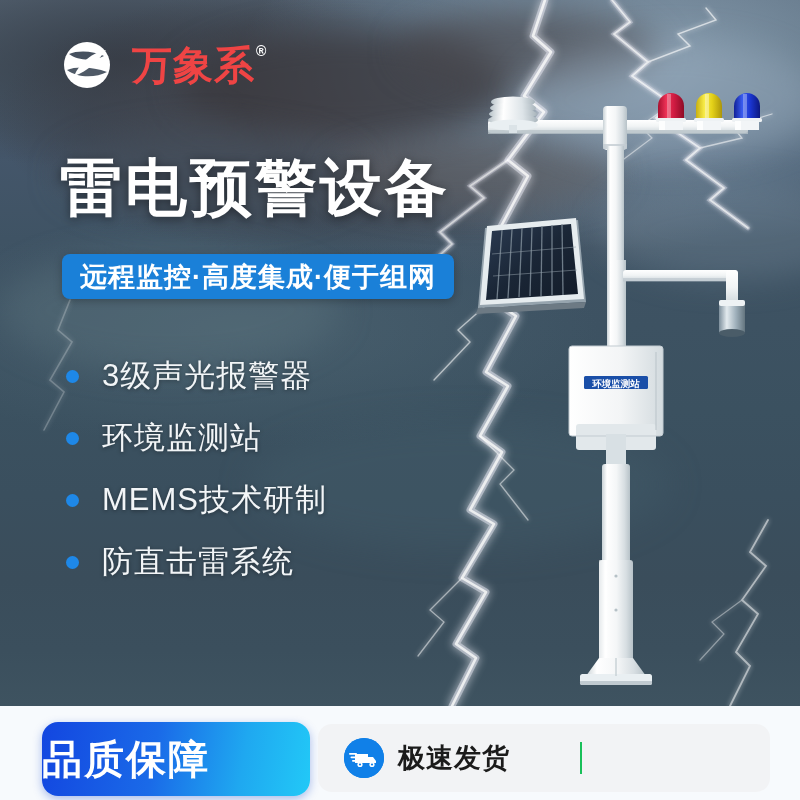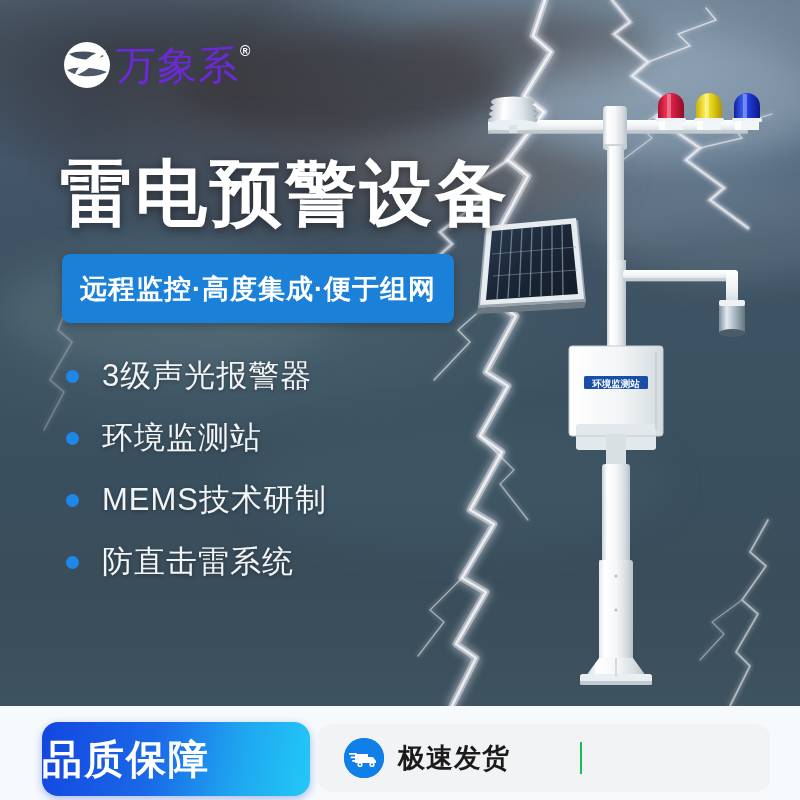--- a/index.html
+++ b/index.html
@@ -64,54 +64,54 @@
   
   .logo-row {
     position: absolute;
     left: 62px; top: 40px;
     display: flex;
     align-items: flex-start;
     height: 52px;
   }
   .logo-mark { width: 50px; height: 50px; flex: 0 0 50px; }
   .logo-word {
-    color: #6d28d9;
+    color: #ef4444;
     font-size: 40px;
-    font-weight: normal;
+    font-weight: bold;
     letter-spacing: 1px;
     line-height: 50px;
-    margin-left: 4px;
+    margin-left: 20px;
     white-space: nowrap;
   }
   .logo-reg {
     color: #ffffff;
     font-size: 14px;
     line-height: 1;
     margin-left: 1px;
     margin-top: 4px;
     font-weight: bold;
   }
 
   .headline {
     position: absolute;
     left: 60px; top: 157px;
     color: #ffffff;
-    font-size: 72px;
+    font-size: 62px;
     font-weight: bold;
     letter-spacing: 3px;
     line-height: 1;
     white-space: nowrap;
     text-shadow: 0 2px 10px rgba(0,0,0,0.45);
   }
 
   .subtitle-pill {
     position: absolute;
     left: 62px; top: 254px;
     height: 45px;
-    padding: 12px 18px;
+    padding: 0 18px;
     display: flex;
     align-items: center;
     background: #1a80d8;
     border-radius: 8px;
     color: #ffffff;
     font-size: 27px;
     font-weight: bold;
     letter-spacing: 1px;
     white-space: nowrap;
     box-shadow: 0 2px 8px rgba(0,0,0,0.25);

